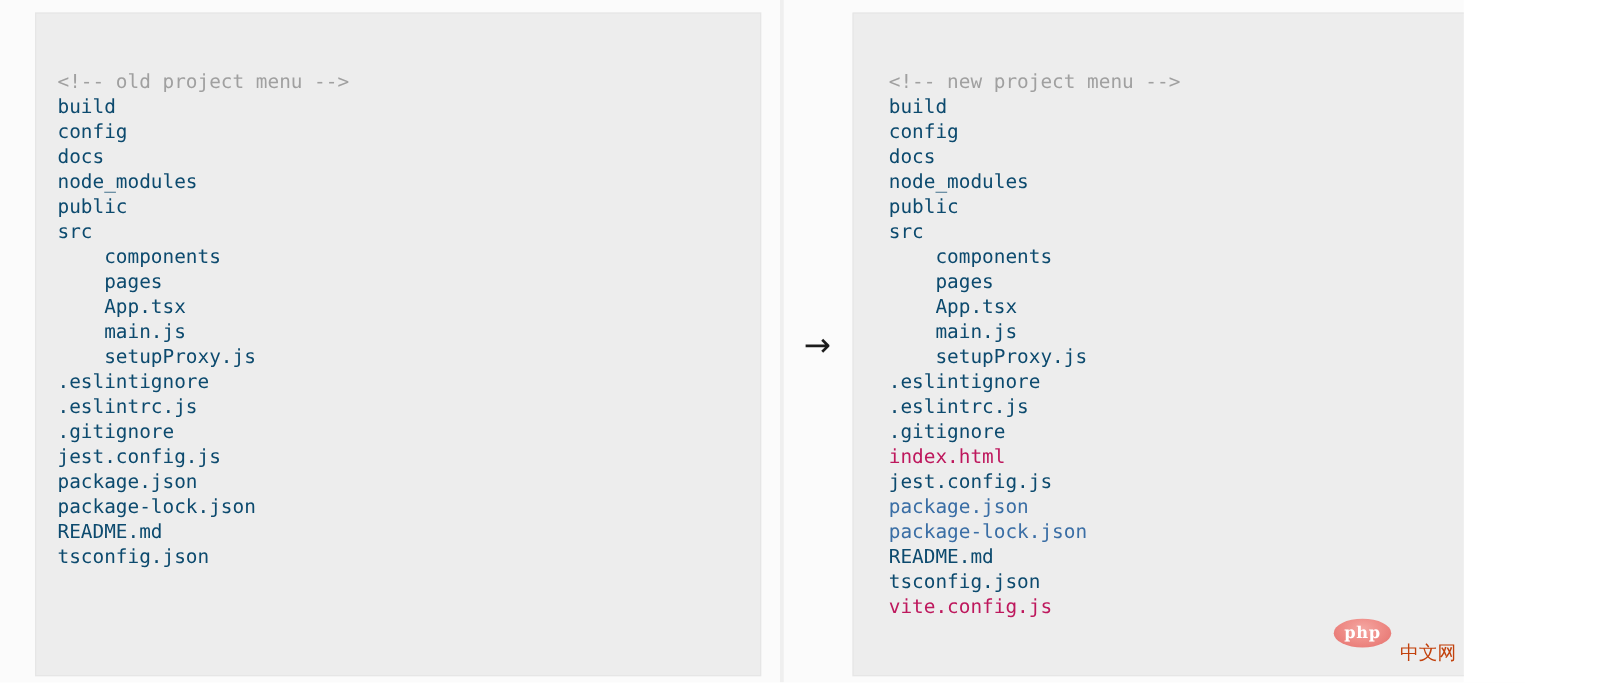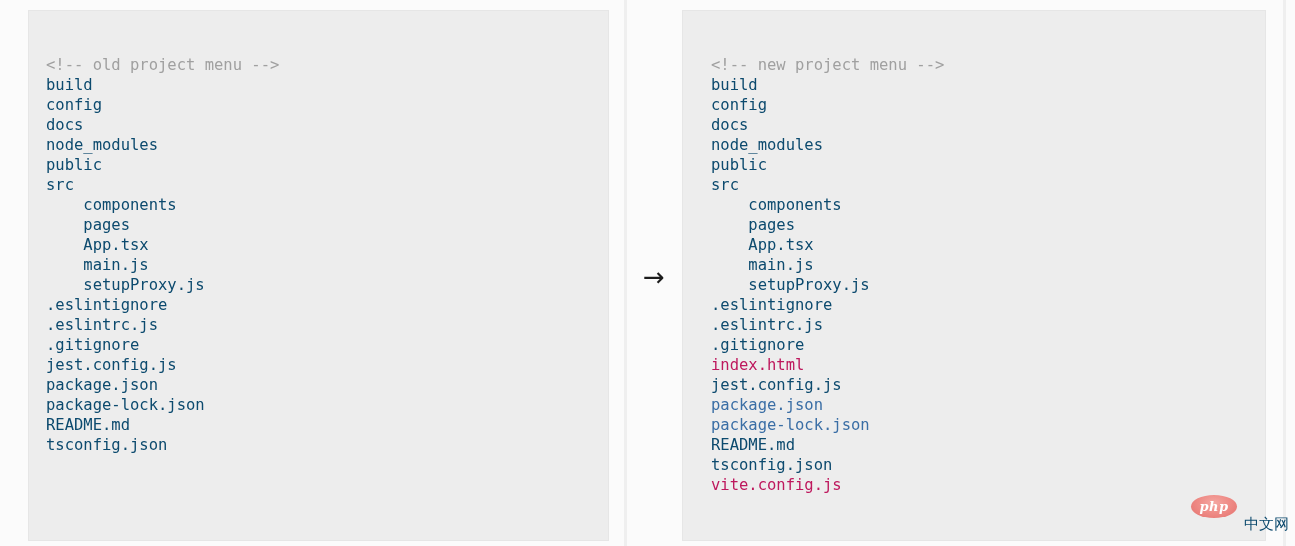--- a/index.html
+++ b/index.html
@@ -2,21 +2,21 @@
 <html><head>
 <meta charset="utf-8">
 <style>
   html, body {
     margin: 0;
     padding: 0;
     background: #ffffff;
   }
   #page {
     position: relative;
-    width: 1295px;
+    width: 1171px;
     height: 546px;
     background: #fbfbfb;
     overflow: hidden;
     font-family: "DejaVu Sans Mono", "Liberation Mono", monospace;
   }
 
   
   .divider {
     position: absolute;
     top: 0;
@@ -83,29 +83,28 @@
     height: 23px;
     border-radius: 50%;
     background: radial-gradient(ellipse at 50% 35%, #f4a7a2 0%, #ef8d88 45%, #e4706c 100%);
     display: flex;
     align-items: center;
     justify-content: center;
   }
   .php-logo span {
     color: #ffffff;
     font-family: "DejaVu Serif", "Liberation Serif", serif;
-    font-style: italic;
     font-weight: bold;
     font-size: 13px;
     line-height: 13px;
     letter-spacing: 0.5px;
   }
   .wm-text {
-    color: #0c4a6e;
-    font-family: Liberation Serif, serif;
+    color: #c2410c;
+    font-family: Liberation Mono, monospace;
     font-size: 15px;
     line-height: 16px;
     margin-top: 36px;
   }
 </style>
 </head>
 <body>
 
 <div id="page">
 

